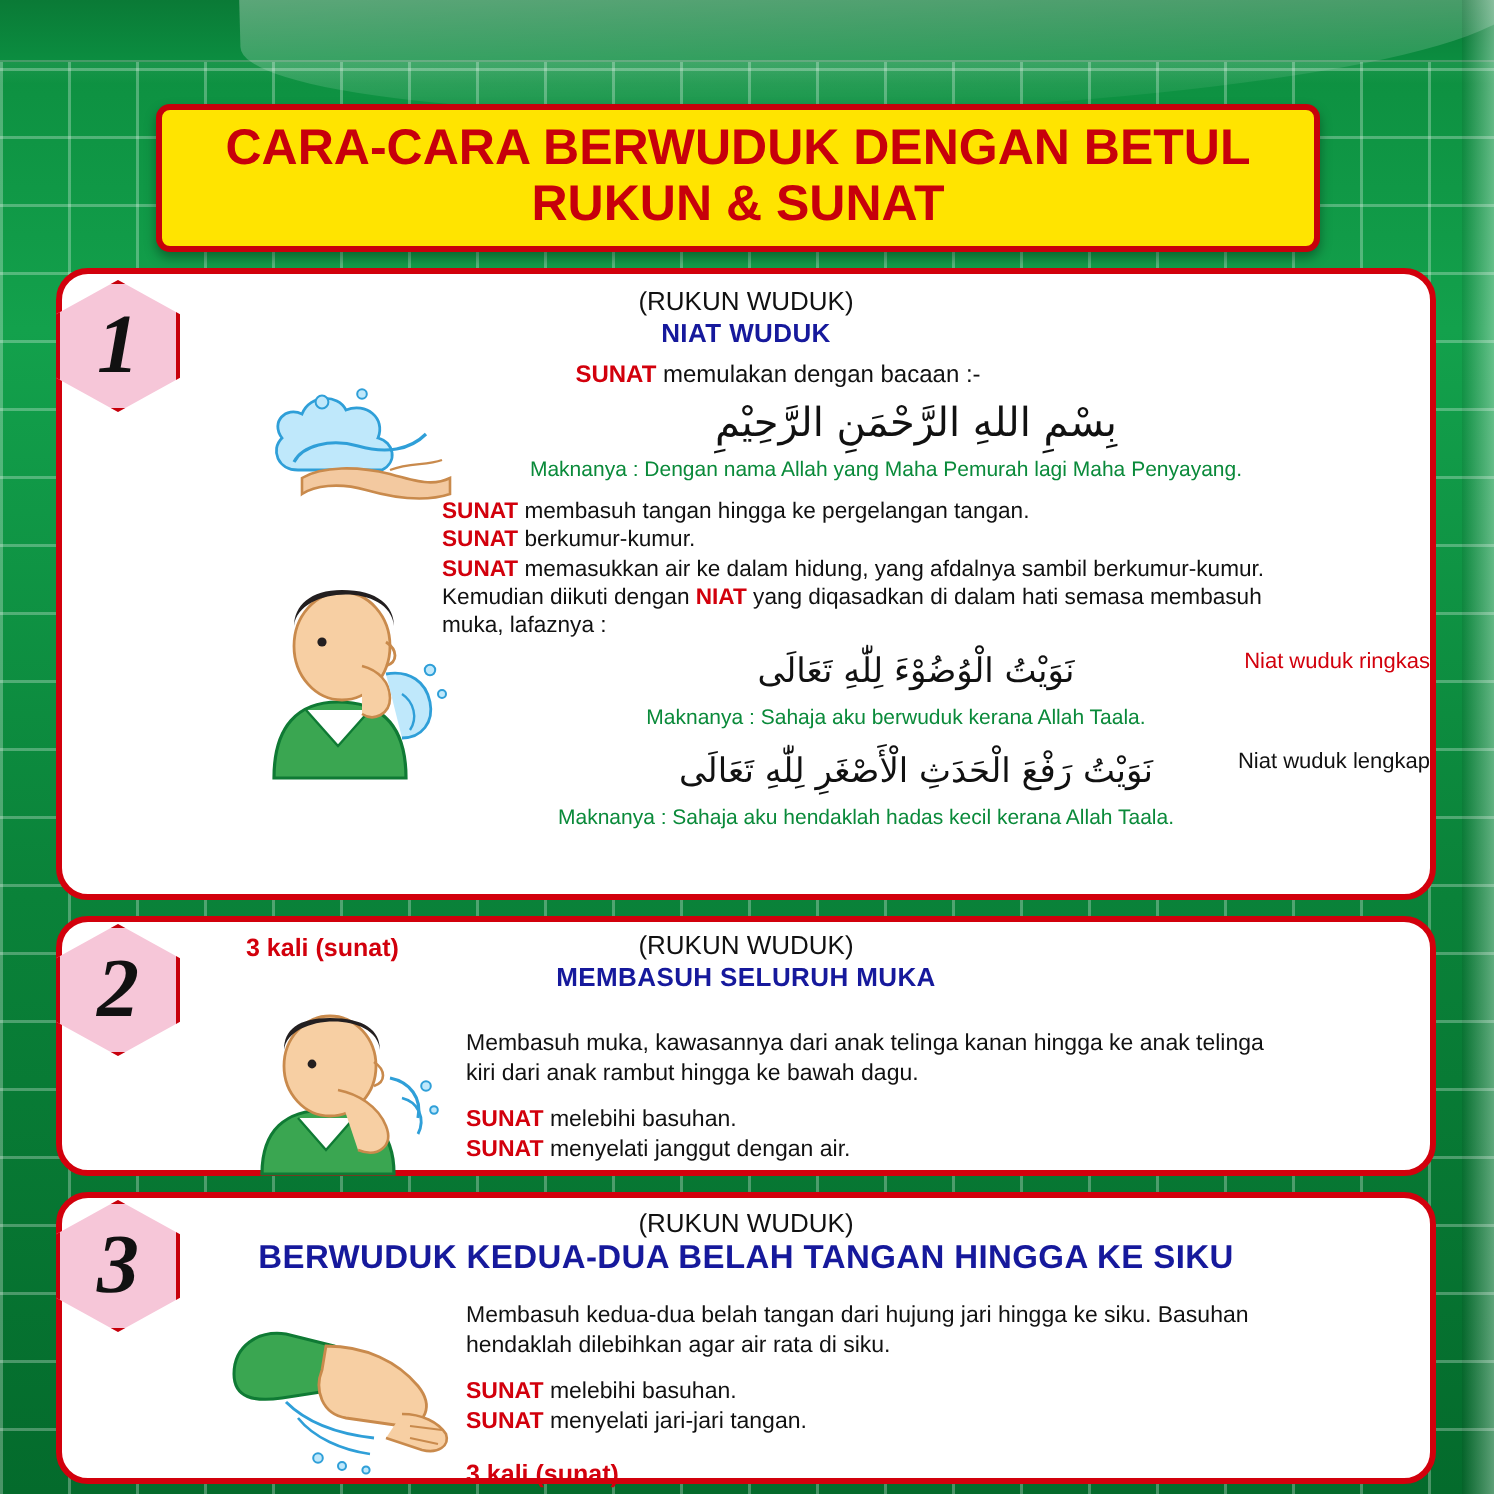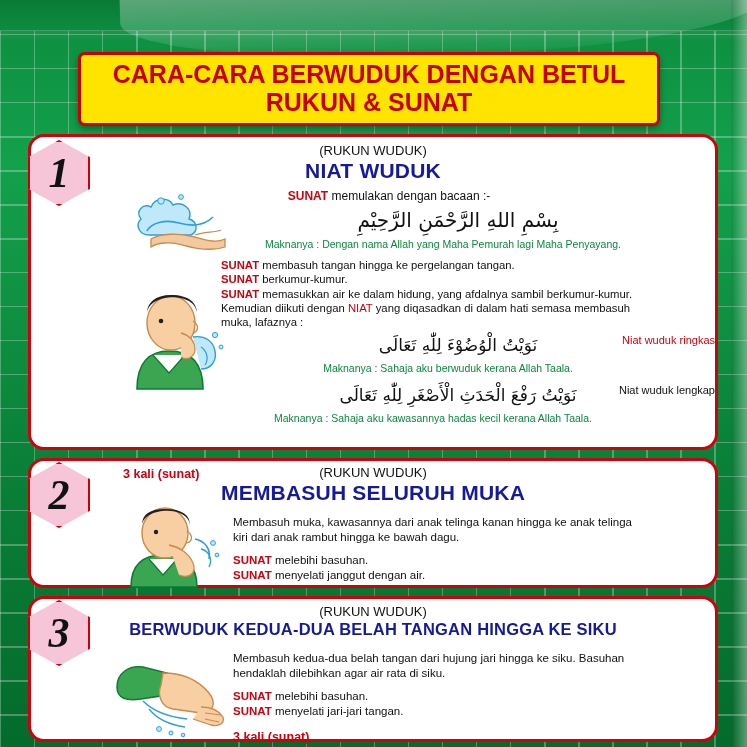--- a/index.html
+++ b/index.html
@@ -132,21 +132,21 @@
 
   
   .rukun-label {
     text-align: center;
     font-size: 13px;
     color: #111;
     margin-top: 6px;
   }
   .step-title {
     text-align: center;
-    font-size: 21px;
+    font-size: 13px;
     font-weight: bold;
     color: #16199c;
     letter-spacing: .2px;
     margin-top: 1px;
   }
   .step-title.wide { font-size: 16.5px; }
 
   
   .red { color: #d2000c; }
 
@@ -255,32 +255,32 @@
       <div>
         <span class="red" style="font-weight:bold;">SUNAT</span><span> membasuh tangan hingga ke pergelangan tangan.</span>
       </div>
       <div>
         <span class="red" style="font-weight:bold;">SUNAT</span><span> berkumur-kumur.</span>
       </div>
       <div>
         <span class="red" style="font-weight:bold;">SUNAT</span><span> memasukkan air ke dalam hidung, yang afdalnya sambil berkumur-kumur.</span>
       </div>
       <div>
-        <span>Kemudian diikuti dengan </span><span class="red" style="font-weight:normal;">NIAT</span><span> yang diqasadkan di dalam hati semasa membasuh</span>
+        <span>Kemudian diikuti dengan </span><span class="red" style="font-weight:bold;">NIAT</span><span> yang diqasadkan di dalam hati semasa membasuh</span>
       </div>
       <div>muka, lafaznya :</div>
     </div>
 
     <div class="niat-label">Niat wuduk ringkas</div>
     <div class="arabic small" style="margin-left:170px; margin-top:-16px;">نَوَيْتُ الْوُضُوْءَ لِلّٰهِ تَعَالَى</div>
     <div class="makna-center" style="margin-left:150px;">Maknanya :  Sahaja aku berwuduk kerana Allah Taala.</div>
 
     <div class="niat-label black-lbl" style="margin-top:10px;">Niat wuduk lengkap</div>
     <div class="arabic small" style="margin-left:170px; margin-top:-16px;">نَوَيْتُ رَفْعَ الْحَدَثِ الْأَصْغَرِ لِلّٰهِ تَعَالَى</div>
-    <div class="makna-center" style="margin-left:120px;">Maknanya :  Sahaja aku kawasannya hadas kecil kerana Allah Taala.</div>
+    <div class="makna-center" style="margin-left:120px;">Maknanya :  Sahaja aku hendaklah hadas kecil kerana Allah Taala.</div>
 
     <div class="ill" style="left:90px; top:36px;">
       <svg width="120" height="80" viewBox="0 0 120 80">
         <path d="M20 46 C14 38 22 30 30 34 C34 24 48 24 52 32 C62 28 72 36 68 46 C76 48 78 58 70 62 L28 62 C18 62 14 52 20 46 Z" fill="#bfe8fb" stroke="#2f9fd8" stroke-width="1.4"></path>
         <path d="M26 58 C30 50 44 46 58 50 C72 54 84 52 92 44" fill="none" stroke="#2f9fd8" stroke-width="1.6"></path>
         <path d="M30 66 C40 60 58 60 74 64 C88 68 96 70 104 66 L104 74 C92 78 76 76 62 72 C48 68 36 70 30 74 Z" fill="#f3c9a0" stroke="#c98a4c" stroke-width="1.3"></path>
         <path d="M74 62 C84 58 92 60 100 57" fill="none" stroke="#c98a4c" stroke-width="1.2"></path>
         <circle cx="40" cy="28" r="3.2" fill="#bfe8fb" stroke="#2f9fd8" stroke-width="1"></circle>
         <circle cx="60" cy="24" r="2.4" fill="#bfe8fb" stroke="#2f9fd8" stroke-width="1"></circle>
       </svg>

